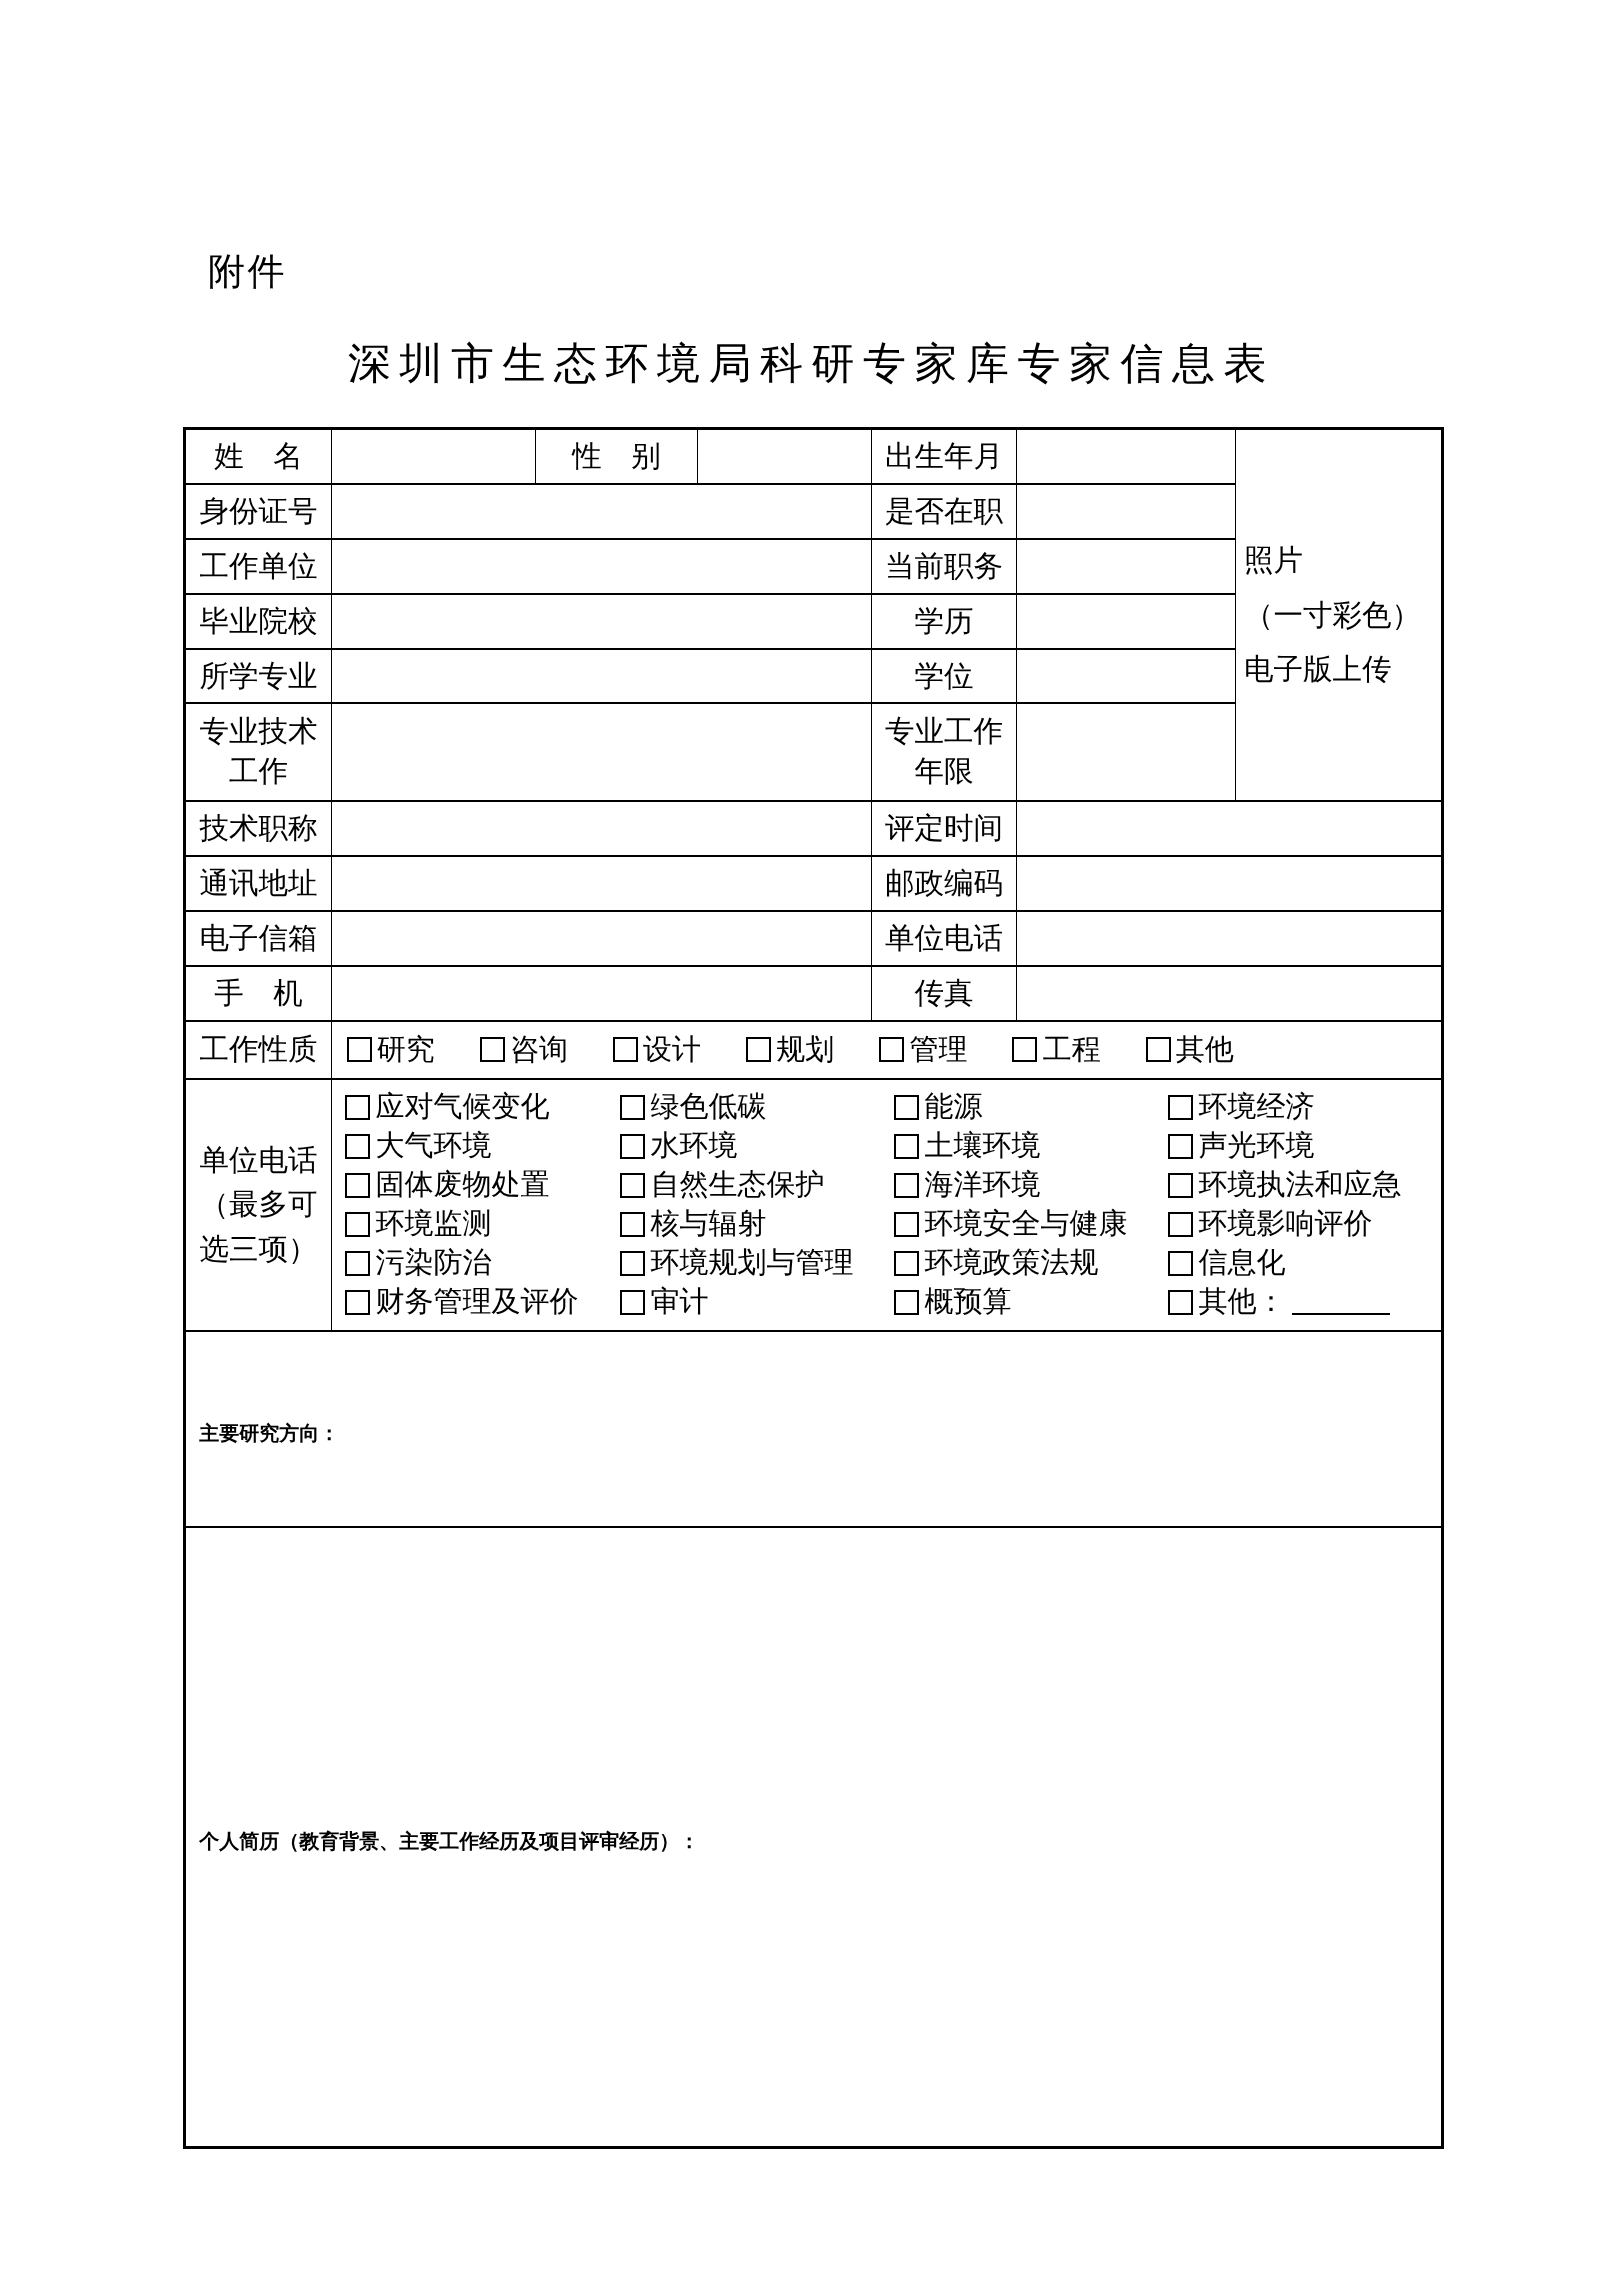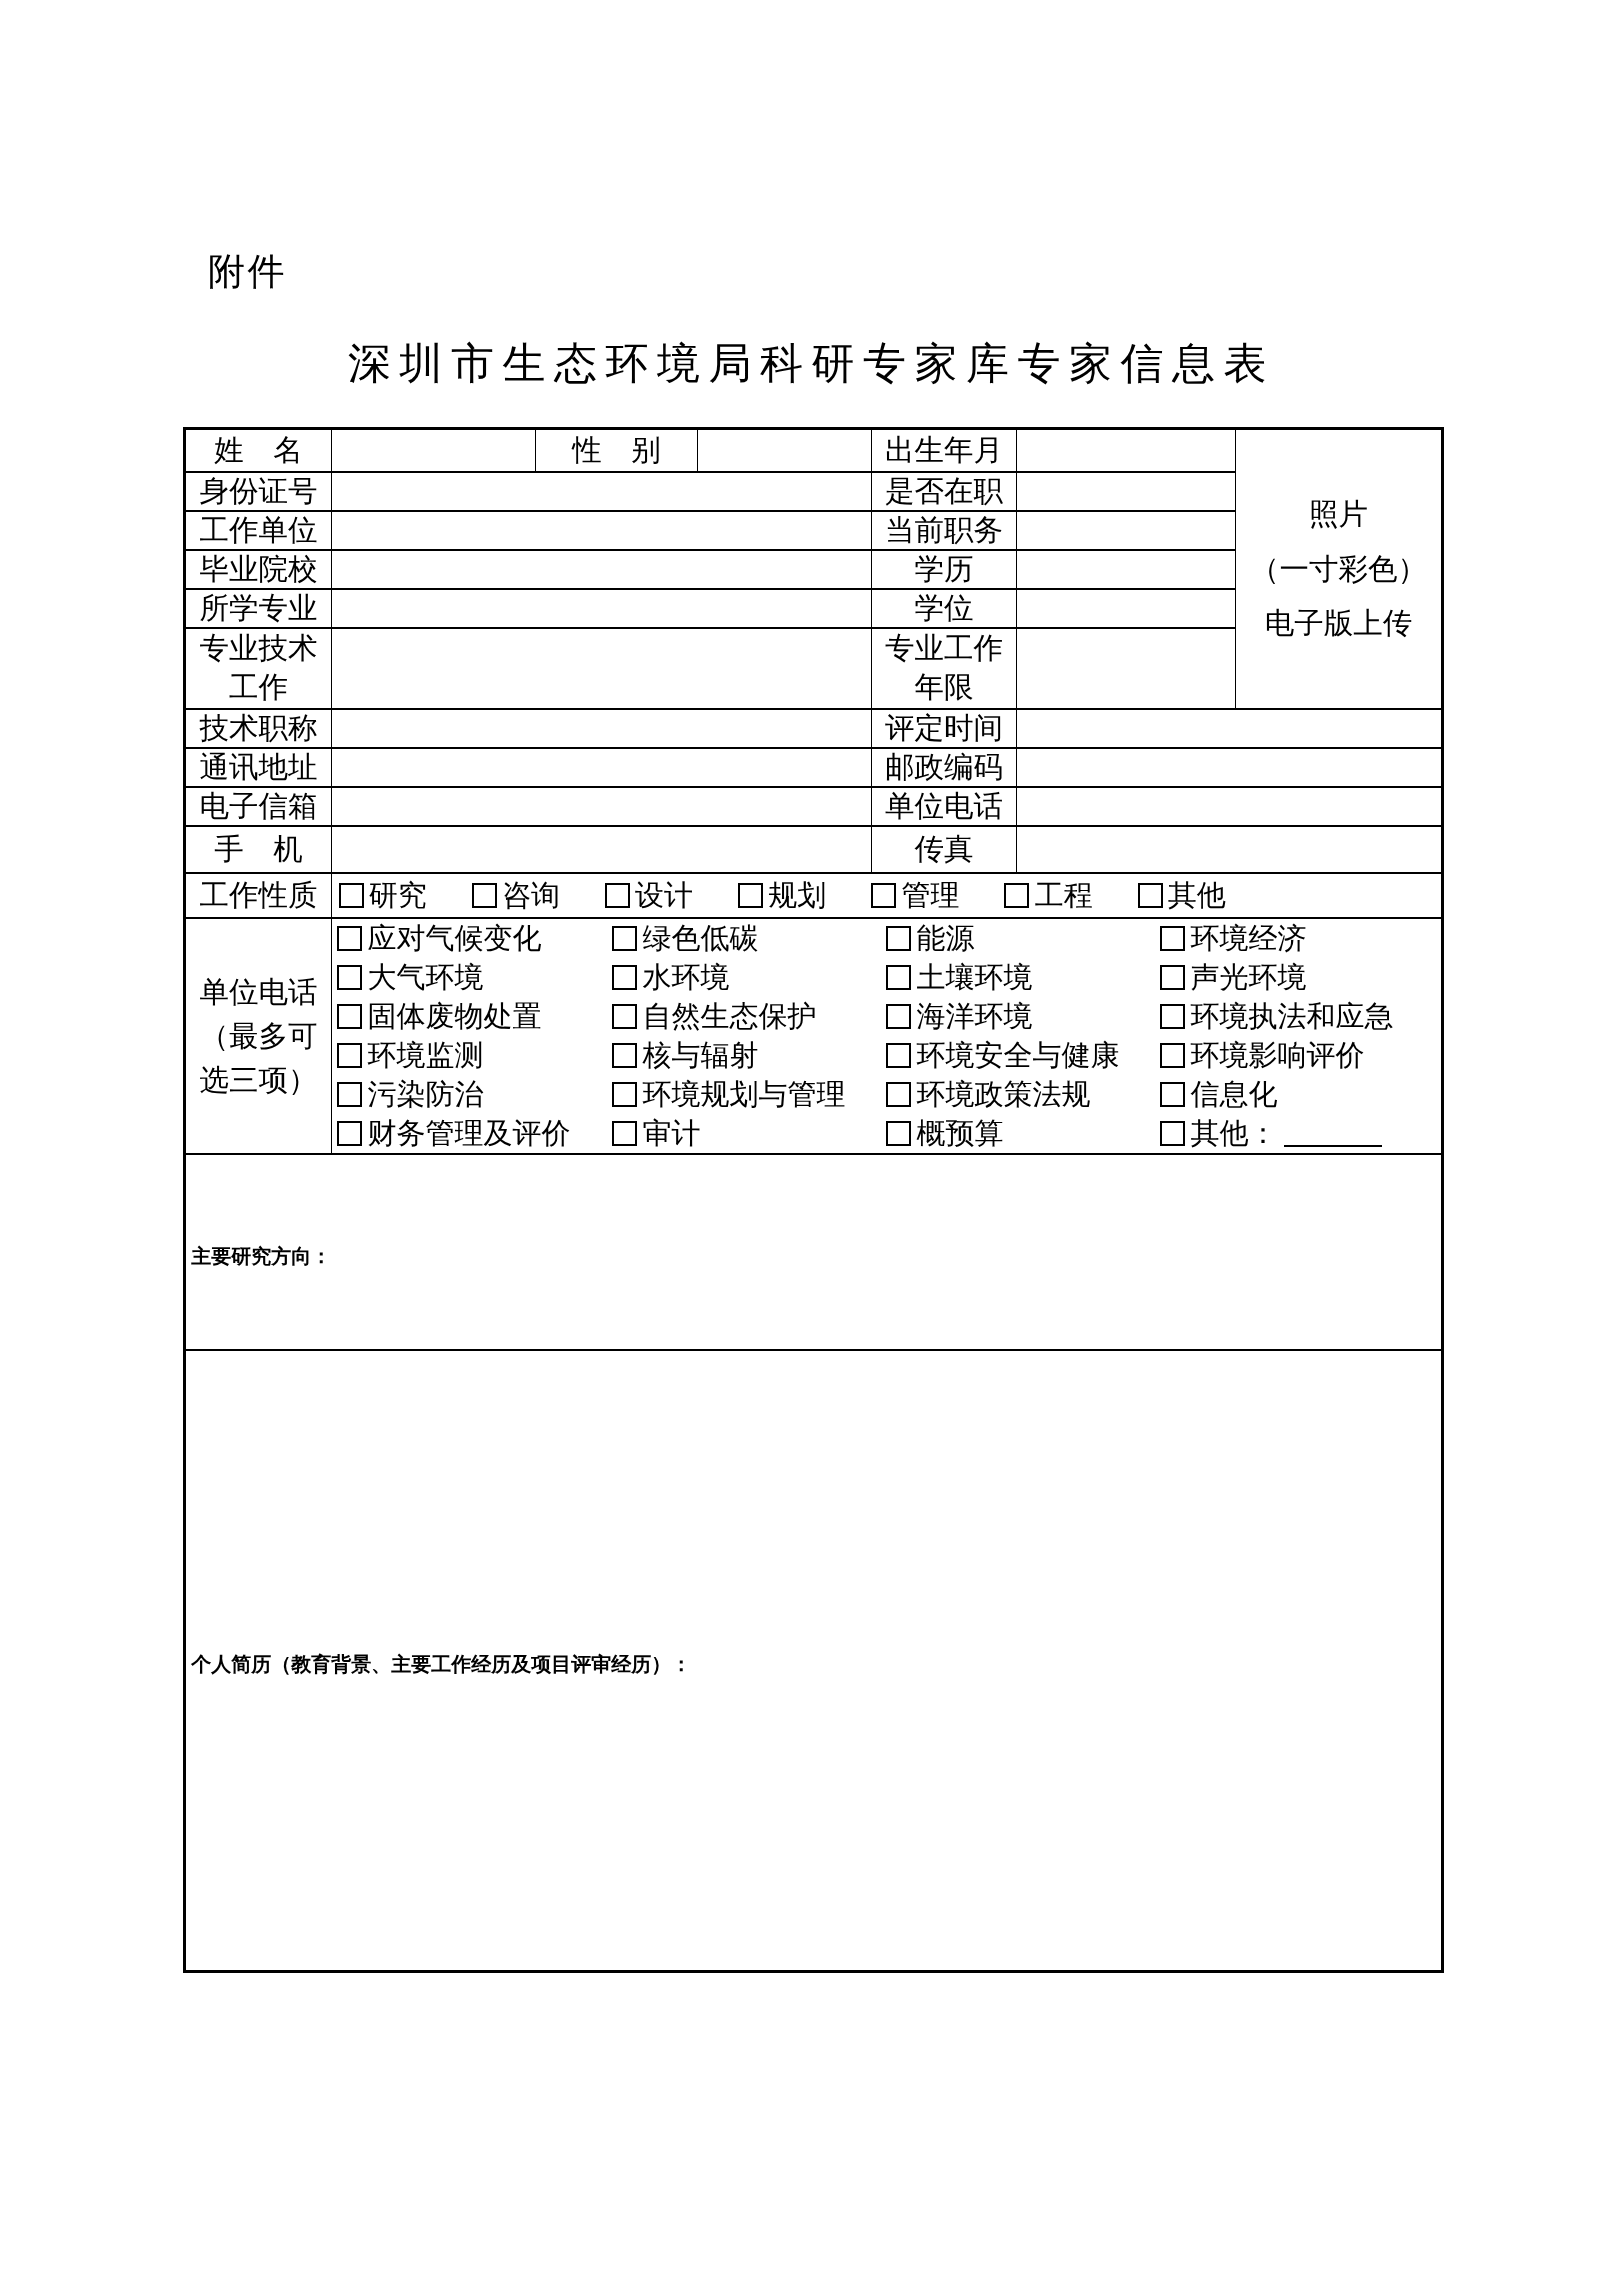--- a/index.html
+++ b/index.html
@@ -24,28 +24,28 @@
   }
   table.form {
     position:absolute; left:183px; top:427px;
     width:1258px;
     border-collapse:collapse; table-layout:fixed;
     border:3.9px solid #000;
   }
   table.form td {
     border:1.3px solid #000;
     border-top-width:2px; border-bottom-width:2px;
-    padding:0;
+    padding:8px;
     vertical-align:middle;
     font-size:29.5px;
     margin-left:17px;
   }
   td.lab { text-align:center; line-height:1.25; }
   td.val { }
-  td.photo { text-align:center; font-size:27.5px; line-height:1.85;font-family:Liberation Serif, serif; }
+  td.photo { font-size:27.5px; line-height:1.85;font-family:Liberation Serif, serif; }
   td.bigcell { vertical-align:top; text-align:left; }
   .bigcell .cell-label { display:block; padding:9.2px 6.5px 0 5.2px; font-size:20px;font-weight:bold; }
   
   .options-flex {
     display:flex; align-items:center;
     height:100%; padding-left:6.5px; gap:45px;
   }
   .exp-grid {
     display:grid;
     grid-template-columns:275px 274px 274px 1fr;

